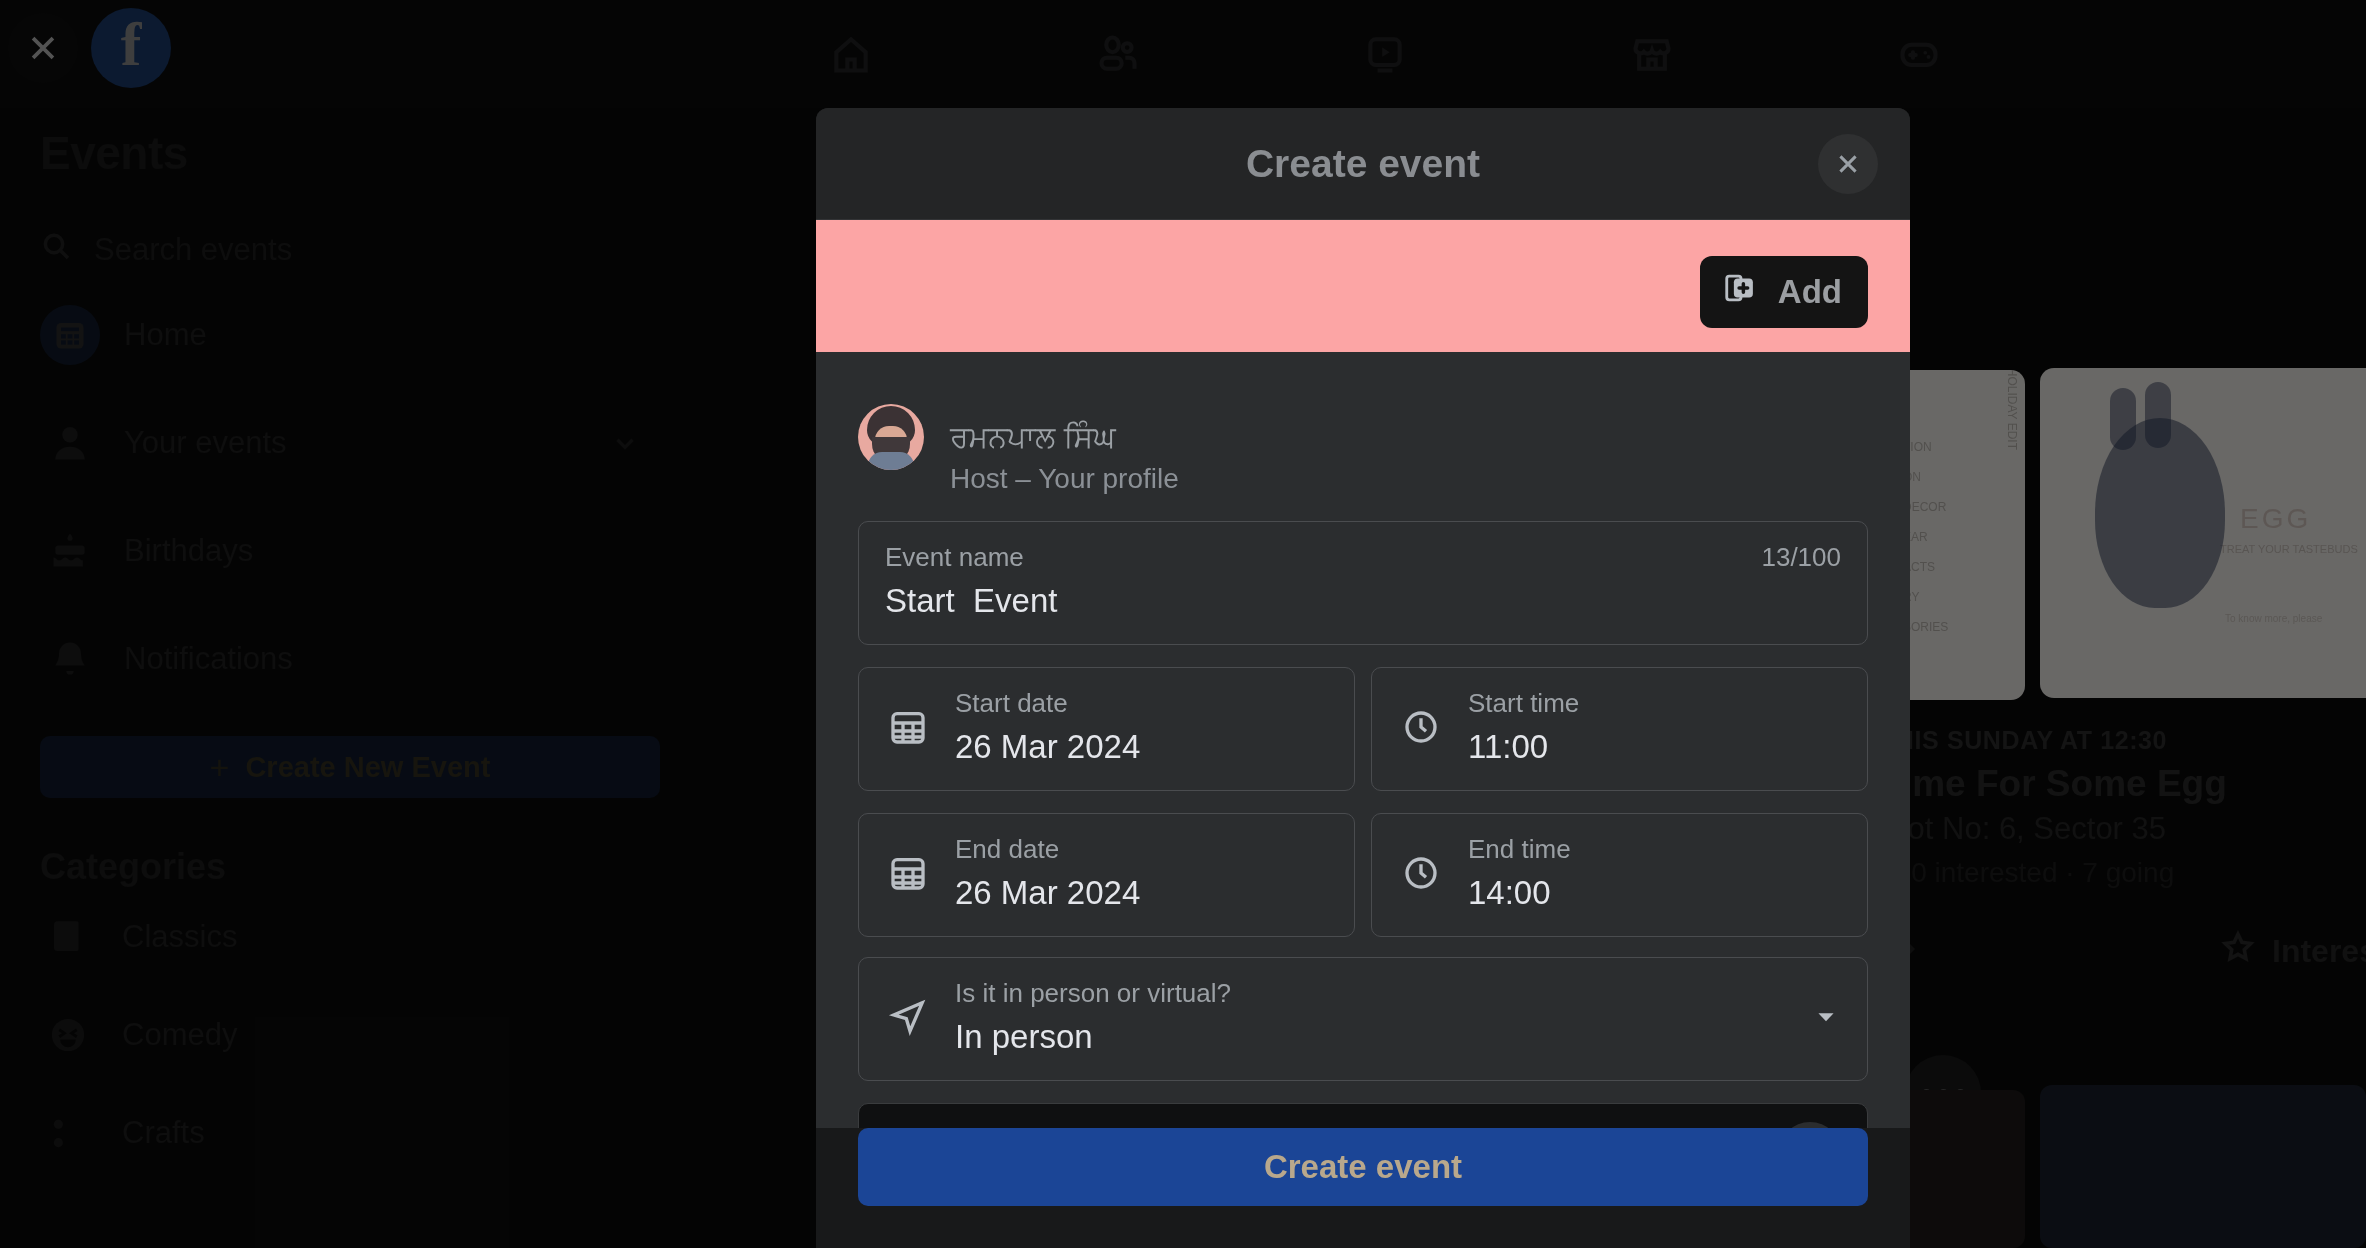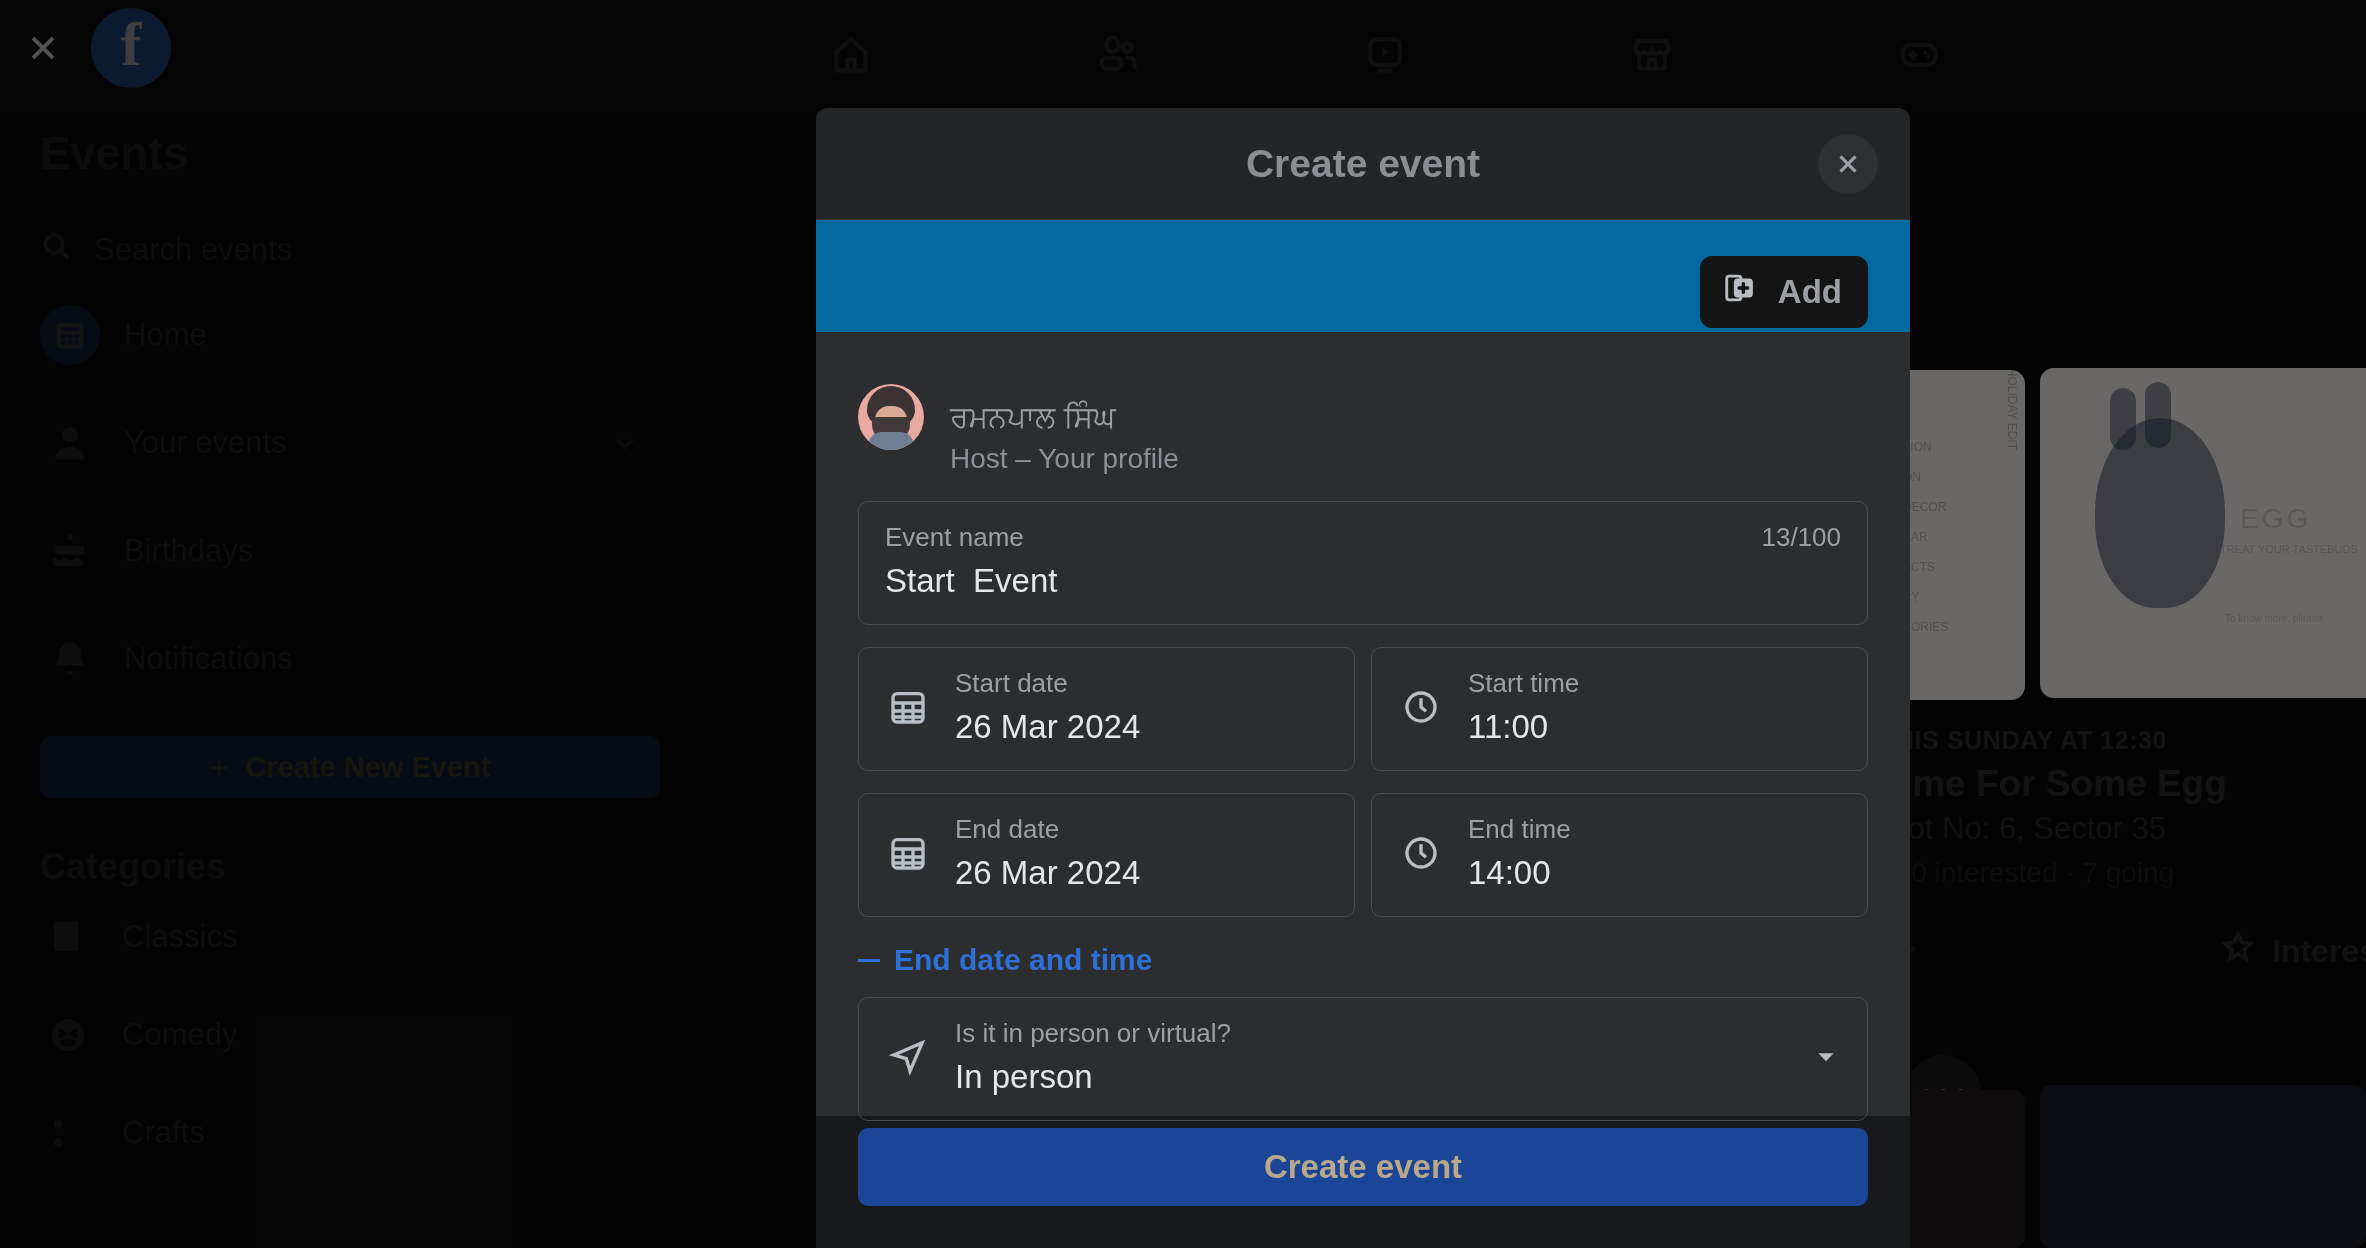--- a/index.html
+++ b/index.html
@@ -85,21 +85,21 @@
   .modal { position: absolute; left: 816px; top: 108px; width: 1094px; height: 1140px;
            background: #18191a; border-radius: 12px 12px 0 0; overflow: hidden; }
   .modal-header { height: 112px; background: #242526; position: relative;
                   display: flex; align-items: center; justify-content: center;
                   border-bottom: 1px solid #333436; }
   .modal-title { font-size: 39px; font-weight: 700; color: #8a8d91; }
   .modal-close { position: absolute; right: 32px; top: 26px; width: 60px; height: 60px; border-radius: 50%;
                  background: #2f3031; display: flex; align-items: center; justify-content: center; }
   .modal-close svg { width: 28px; height: 28px; stroke: #9aa0a6; stroke-width: 2.6; fill: none; }
 
-  .cover-area { height: 112px; background: #0369a1; position: relative; }
+  .cover-area { height: 132px; background: #fca5a5; position: relative; }
   .add-btn { position: absolute; right: 42px; top: 36px; height: 72px; padding: 0 26px 0 22px;
              background: #141414; border-radius: 12px; display: flex; align-items: center; gap: 18px; }
   .add-btn svg { width: 38px; height: 38px; }
   .add-btn span { font-size: 33px; font-weight: 700; color: #9b9ea2; }
 
   .form-panel { background: #2b2d2f; padding: 0 42px 0 42px; height: 784px; position: relative; }
 
   .host-row { display: flex; align-items: center; gap: 26px; padding: 26px 0 18px 0; }
   .avatar { width: 66px; height: 66px; border-radius: 50%; background: #e8a9a0; position: relative;
             overflow: hidden; flex: 0 0 66px; }
@@ -452,24 +452,20 @@
                 <path d="M12 6.8V12l3 2.6"></path>
               </svg>
           </span>
           <span>
             <span class="f-label" style="display:block">End time</span>
             <span class="f-value" style="display:block">14:00</span>
           </span>
         </div>
       </div>
 
-      <div class="endlink">
-        <span class="minus"></span>
-        <span class="t">End date and time</span>
-      </div>
 
       <div class="field sel">
         <span class="f-ico">
           <svg viewBox="0 0 24 24">
               <path d="M20.5 3.5 L3.5 10.8 L11 13 L13.2 20.5 Z"></path>
             </svg>
         </span>
         <span>
           <span class="f-label" style="display:block">Is it in person or virtual?</span>
           <span class="f-value" style="display:block">In person</span>

